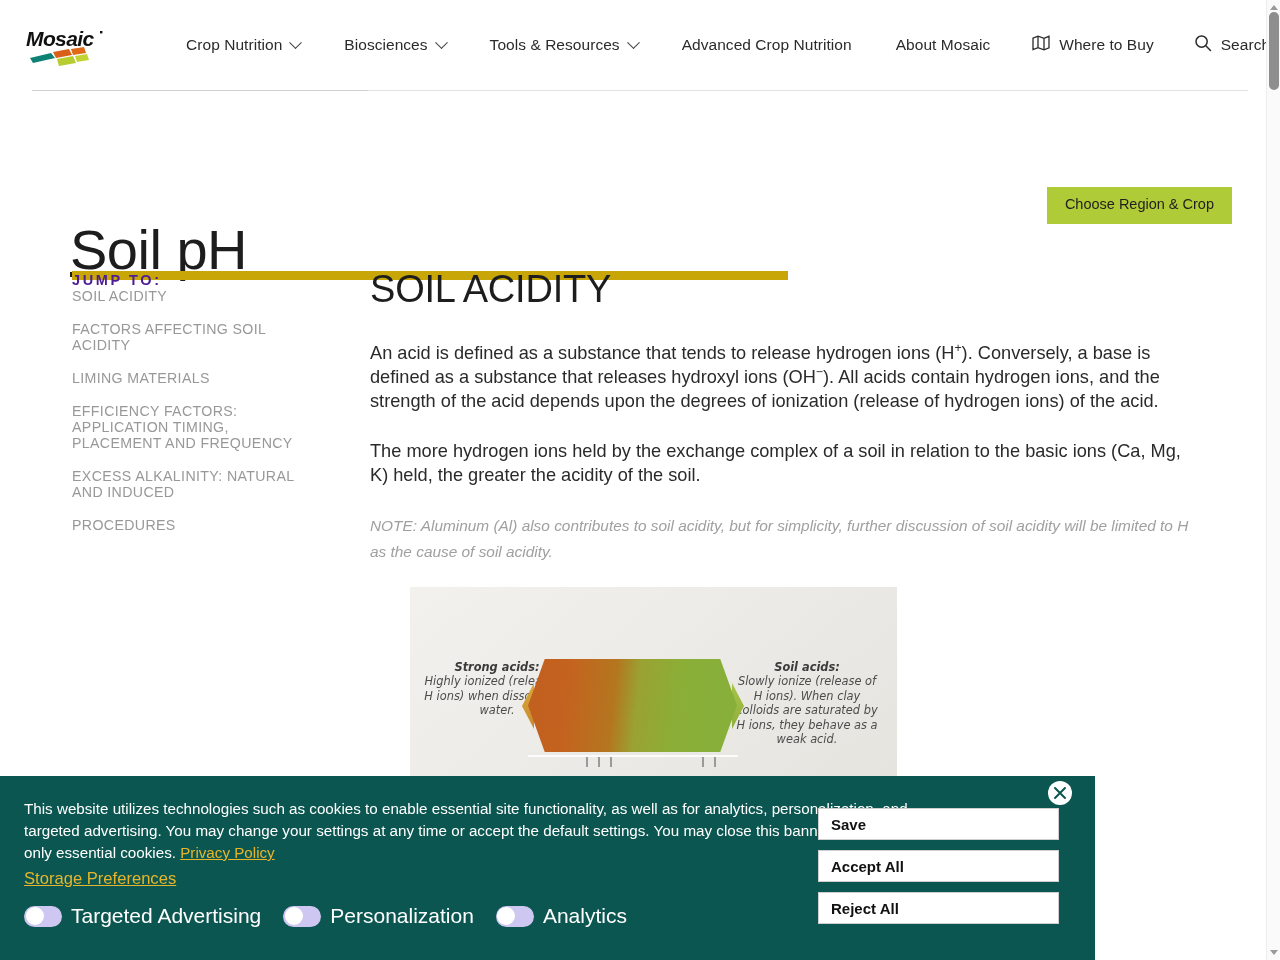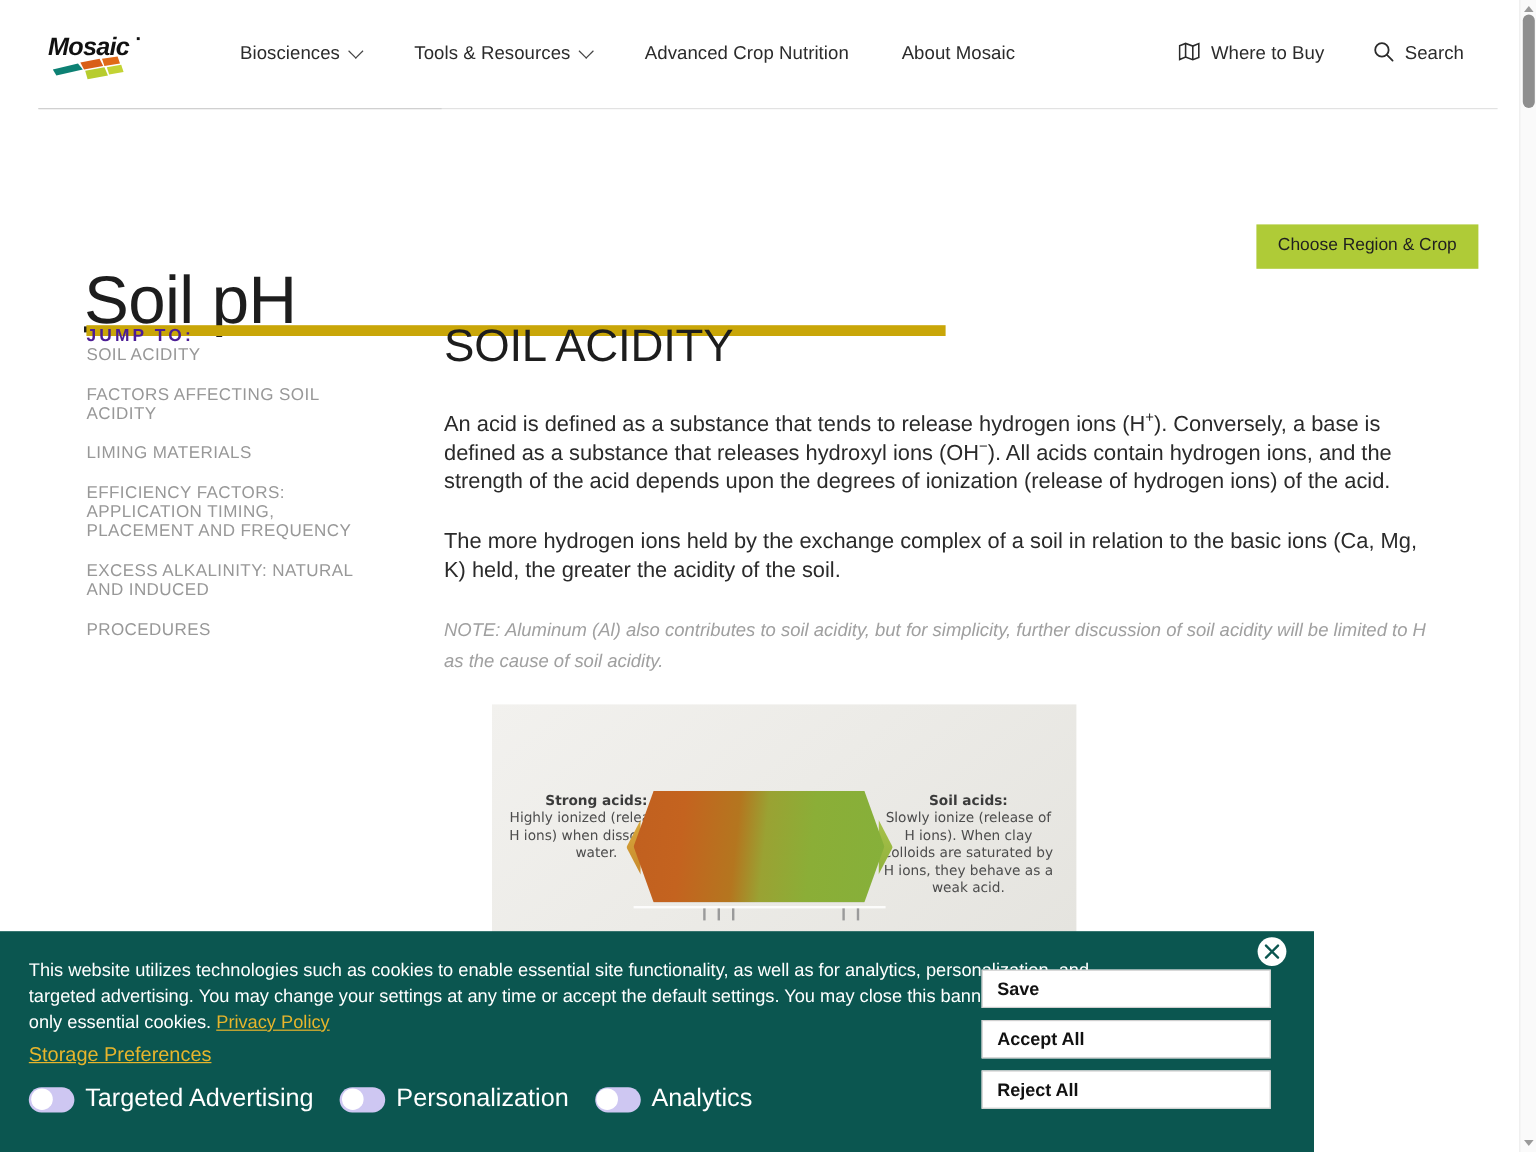--- a/index.html
+++ b/index.html
@@ -20,21 +20,21 @@
     overflow: hidden;
     background: #fff;
   }
 
   
   #topnav {
     height: 90px;
     display: flex;
     align-items: center;
     background: #ffffff;
-    padding-left: 38px;
+    padding-left: 24px;
     padding-right: 40px;
   }
   #logo {
     width: 92px; height: 48px;
     position: relative;
     margin-right: 48px;
     flex: none;
     margin-top: 2px;
   }
   .nav-items {
@@ -172,21 +172,21 @@
   }
 
   
   #figure {
     position: relative;
     width: 487px; height: 230px;
     margin-top: 11px;
     background: linear-gradient(140deg,#f2f1ee 0%,#ecebe7 45%,#e4e3de 100%);
     overflow: hidden;
   }
-  #fig-inner { position: absolute; inset: 0; }
+  #fig-inner { position: absolute; inset: 0; font-style: italic; }
   .fig-label {
     position: absolute;
     width: 150px;
     text-align: center;
     font-size: 11.4px;
     line-height: 14.4px;
     color: #4c4c4c;
     font-family: "DejaVu Sans", sans-serif;
   }
   .fig-label b { color: #3b3b3b; }
@@ -360,20 +360,24 @@
           <polygon points="6,36 27,31 31,36 9,41" fill="#0d8174"></polygon>
           <polygon points="29,30 45,27 48,33 32,36" fill="#d95f18"></polygon>
           <polygon points="33,37 49,34 52,41 35,44" fill="#b7cc2e"></polygon>
           <polygon points="47,27 60,25 62,31 49,33" fill="#e06a17"></polygon>
           <polygon points="51,34 63,32 65,38 53,40" fill="#c3d334"></polygon>
         </g>
       </svg>
     </div>
 
     <div class="nav-items">
+      <div class="nav-item">
+        <span>Crop Nutrition</span>
+        <span class="caret"></span>
+      </div>
       <div class="nav-item">
         <span>Biosciences</span>
         <span class="caret"></span>
       </div>
       <div class="nav-item">
         <span>Tools &amp; Resources</span>
         <span class="caret"></span>
       </div>
       <div class="nav-item">
         <span>Advanced Crop Nutrition</span>

